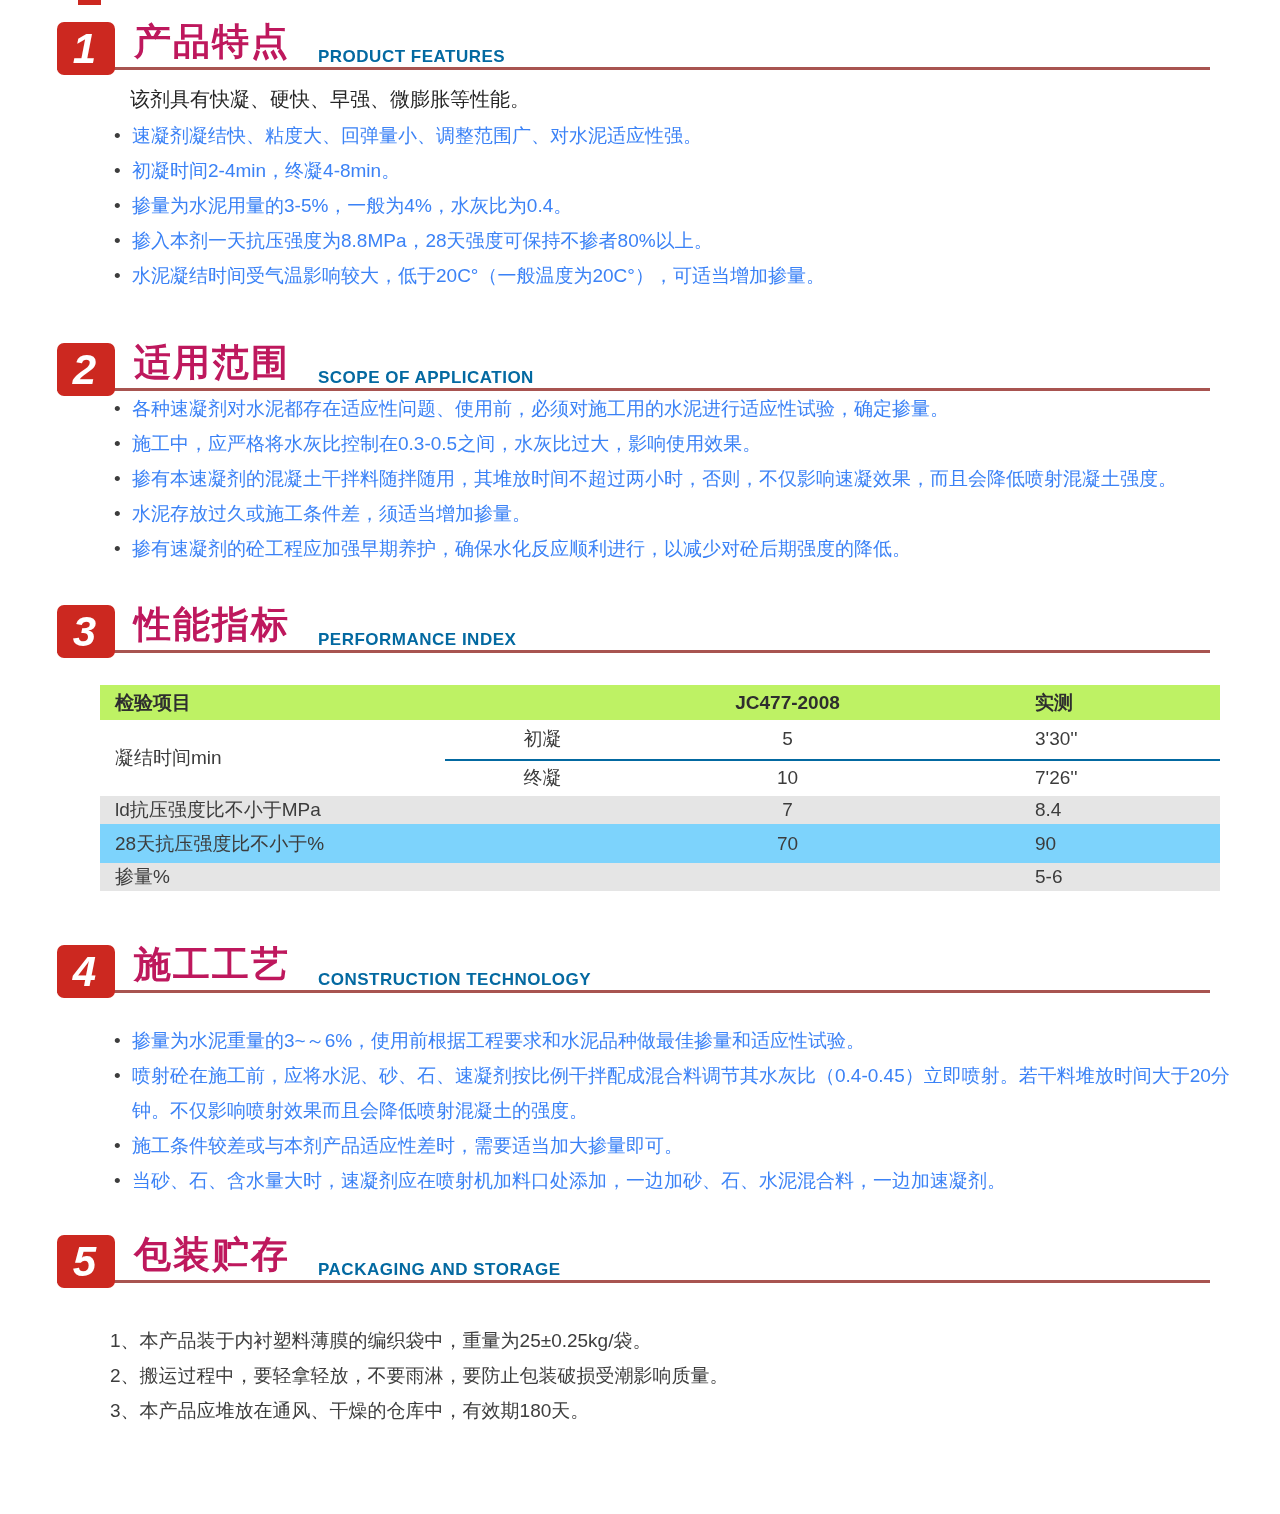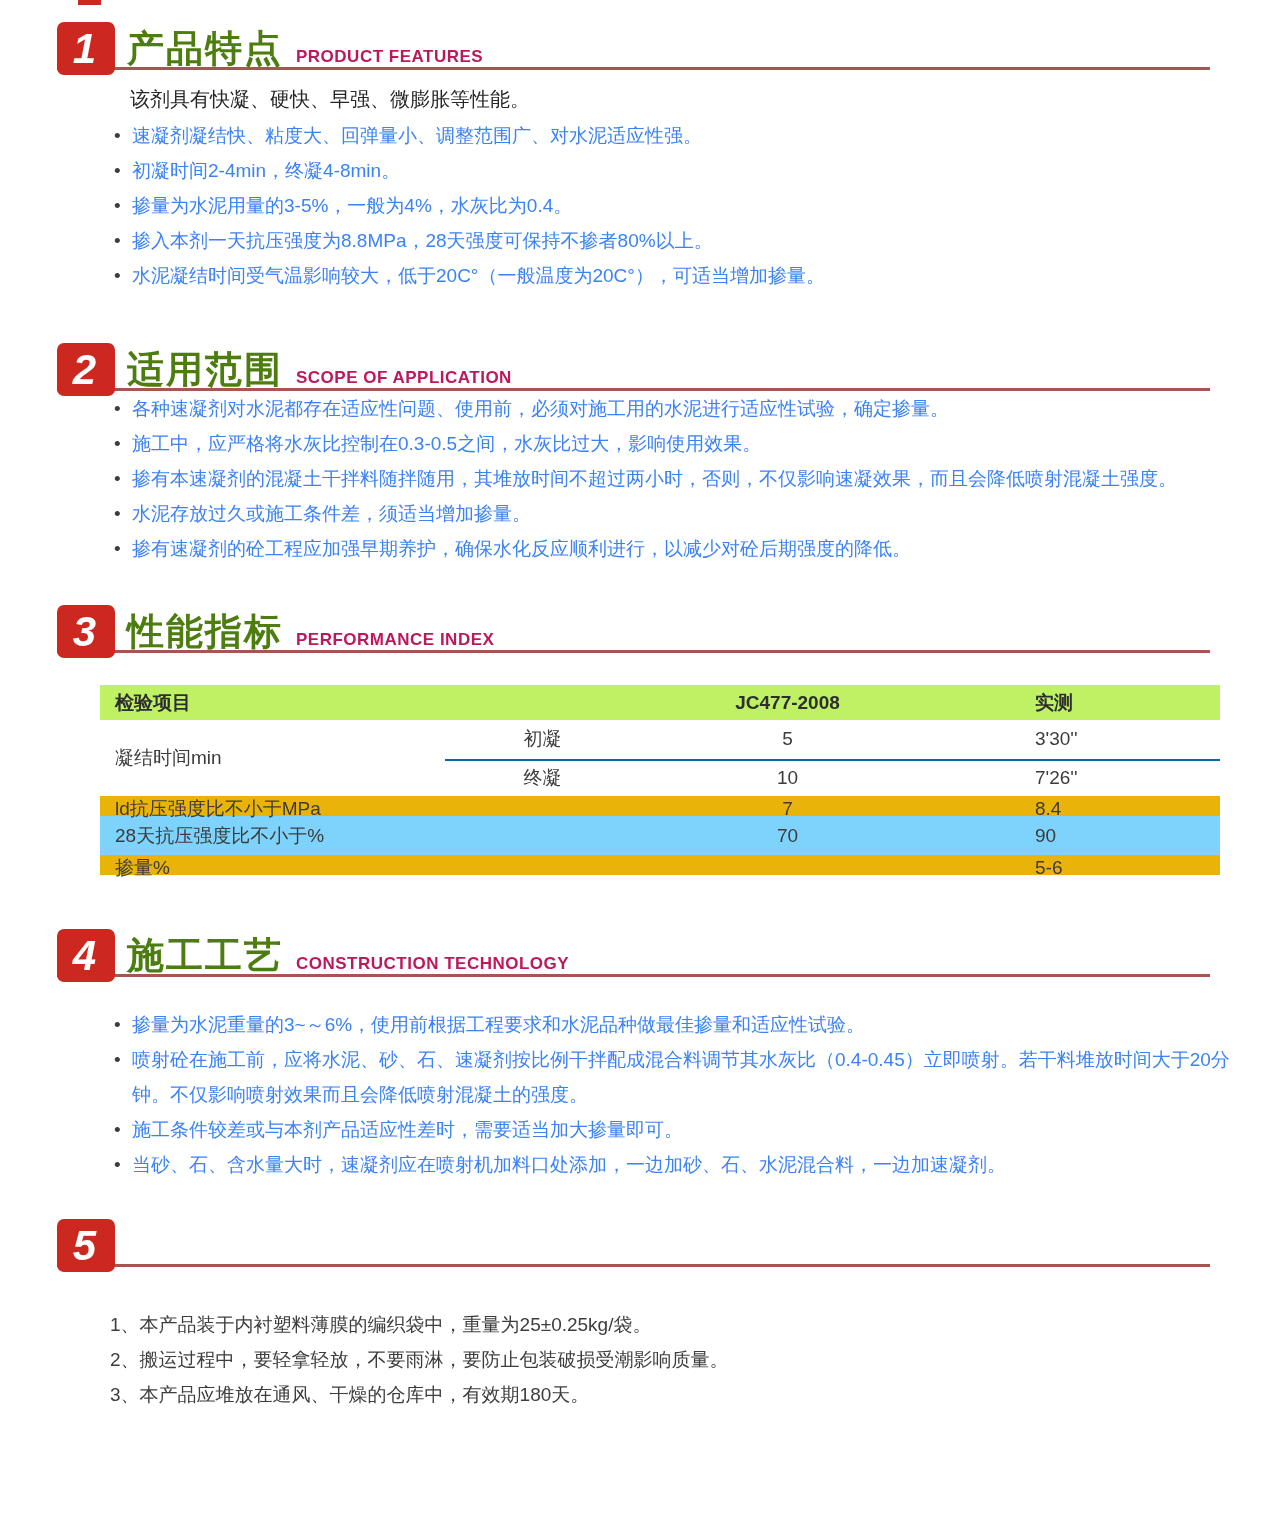--- a/index.html
+++ b/index.html
@@ -13,43 +13,43 @@
   
   .sec-header{position:relative;margin-left:57px;margin-right:70px;height:50px;}
   .sec-header::after{content:"";position:absolute;left:0;right:0;bottom:0;height:3px;background:#a85450;}
   .badge{
     position:absolute;left:0;bottom:-5px;width:58px;height:53px;z-index:2;
     background:#cc2820;border-radius:7px;color:#ffffff;
     font-size:42px;font-weight:bold;font-style:italic;
     display:flex;align-items:center;justify-content:center;padding-right:3px;box-sizing:border-box;
   }
   .titlewrap{position:absolute;left:70px;bottom:3px;display:flex;align-items:flex-end;}
-  .sec-title{margin:0;font-size:37px;line-height:1;color:#4d7c0f;font-weight:bold;letter-spacing:2px;white-space:nowrap;}
-  .sec-sub{font-size:17px;line-height:1;color:#be185d;font-weight:bold;margin:0 0 2px 13px;letter-spacing:.5px;white-space:nowrap;}
+  .sec-title{margin:7px;font-size:37px;line-height:1;color:#be185d;font-weight:bold;letter-spacing:2px;white-space:nowrap;}
+  .sec-sub{font-size:17px;line-height:1;color:#0369a1;font-weight:bold;margin:0 0 2px 21px;letter-spacing:.5px;white-space:nowrap;}
 
   
   .bullets{list-style:none;margin:0;padding:0 50px 0 113px;}
   .bullets li{position:relative;padding-left:19px;font-size:19px;line-height:35px;color:#3b82f6;}
   .bullets li::before{content:"\2022";position:absolute;left:1px;top:0;color:#3d3d3d;}
   .intro{margin:16px 50px 6px 130px;font-size:20px;font-weight:normal;color:#262626;line-height:26px;}
 
   
   .ptable{margin:32px 60px 0 100px;width:1120px;font-size:19px;color:#3c3c3c;}
   .trow{display:grid;grid-template-columns:345px 195px 295px 285px;align-items:center;}
   .thead{background:#bef264;height:35px;font-weight:bold;color:#2e2e2e;}
   .c1{padding-left:15px;}
   .c2,.c3{text-align:center;}
   .c4{padding-left:100px;}
   .dual{display:grid;grid-template-columns:345px 195px 295px 285px;grid-template-rows:38px 38px;align-items:center;background:#ffffff;}
   .dual .c1{grid-row:1/3;align-self:center;}
   .dual .r2{border-top:2px solid #0369a1;height:36px;display:flex;align-items:center;justify-content:center;box-sizing:border-box;}
   .dual .r2.c4{justify-content:flex-start;}
   .dual .r1{height:38px;display:flex;align-items:center;justify-content:center;}
   .dual .r1.c4{justify-content:flex-start;}
-  .r-gray{background:#eab308;height:20px;}
+  .r-gray{background:#e5e5e5;height:28px;}
   .r-white{background:#7dd3fc;height:39px;}
 
   
   .numlist{margin:40px 50px 0 110px;font-size:19px;line-height:35px;color:#3d3d3d;}
 
   
   #sec1 .sec-header{margin-top:20px;}
   #sec2 .sec-header{margin-top:48px;}
   #sec2 .bullets{}
   #sec3 .sec-header{margin-top:37px;}
@@ -169,19 +169,23 @@
     <li>施工条件较差或与本剂产品适应性差时，需要适当加大掺量即可。</li>
     <li>当砂、石、含水量大时，速凝剂应在喷射机加料口处添加，一边加砂、石、水泥混合料，一边加速凝剂。</li>
   </ul>
 </section>
 
 <section id="sec5">
   <div class="sec-header">
     <div class="badge">
       <span>5</span>
     </div>
+    <div class="titlewrap">
+      <h2 class="sec-title">包装贮存</h2>
+      <span class="sec-sub">PACKAGING AND STORAGE</span>
+    </div>
   </div>
   <div class="numlist">
     <div>1、本产品装于内衬塑料薄膜的编织袋中，重量为25±0.25kg/袋。</div>
     <div>2、搬运过程中，要轻拿轻放，不要雨淋，要防止包装破损受潮影响质量。</div>
     <div>3、本产品应堆放在通风、干燥的仓库中，有效期180天。</div>
   </div>
 </section>
 
 </body></html>

